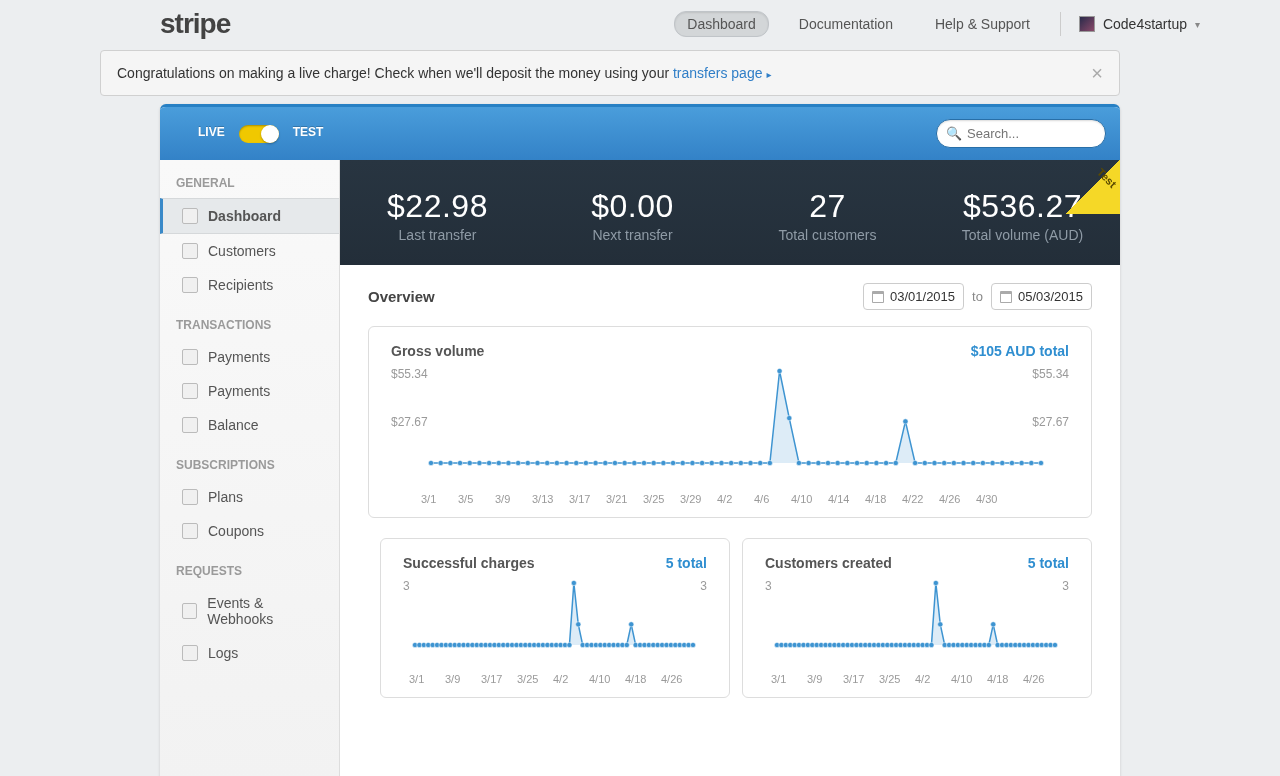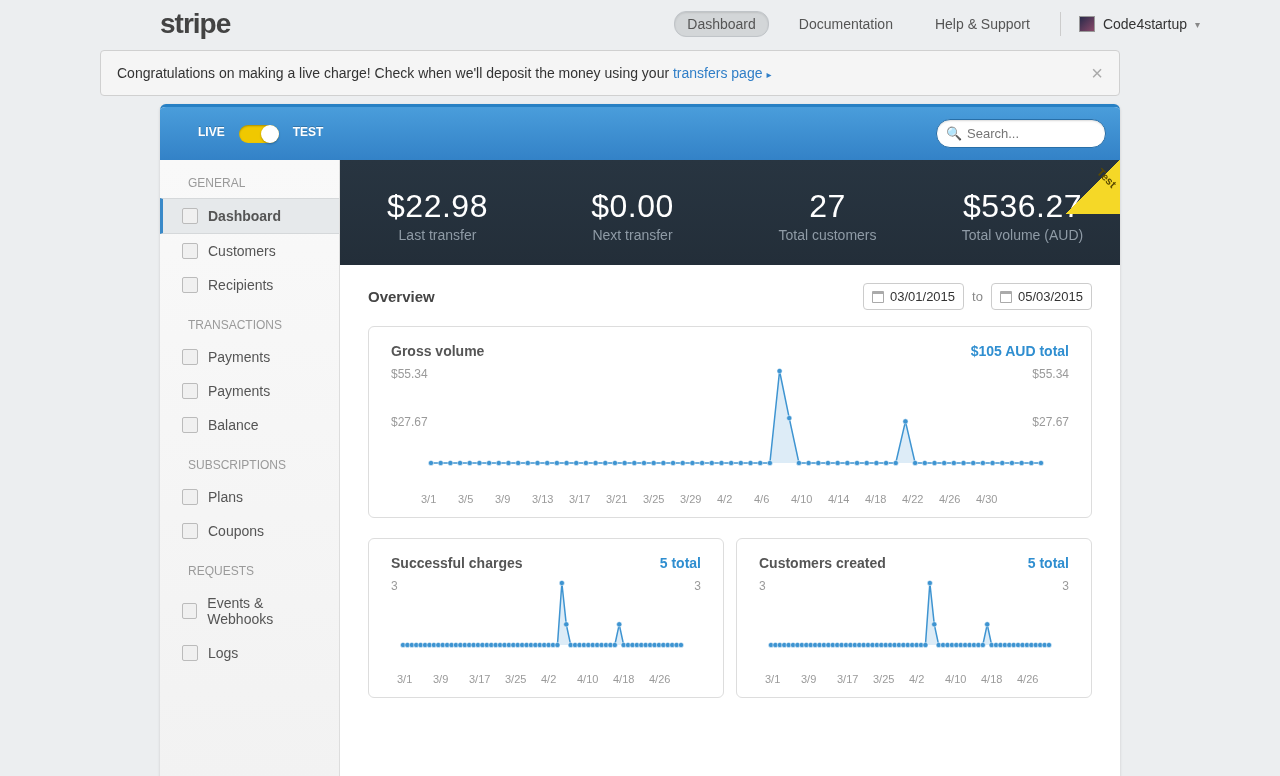--- a/index.html
+++ b/index.html
@@ -24,21 +24,21 @@
 .mode { display: flex; gap: 14px; padding-left: 24px; }
 .mode span { color: #fff; font-size: 12px; font-weight: 600; text-shadow: 0 -1px 0 rgba(0,0,0,0.2); }
 .toggle { width: 40px; height: 18px; background: #f0c800; border-radius: 9px; position: relative; box-shadow: inset 0 1px 2px rgba(0,0,0,0.3); cursor: pointer; }
 .toggle::after { content: ""; position: absolute; width: 18px; height: 18px; background: #fff; border-radius: 50%; right: 0; top: 0; box-shadow: 0 1px 2px rgba(0,0,0,0.3); }
 .searchwrap { position: relative; }
 .search { width: 170px; padding: 6px 10px 6px 30px; border-radius: 14px; border: 1px solid #286fa8; background: #fff; font-size: 13px; box-shadow: inset 0 1px 2px rgba(0,0,0,0.15); }
 .search-icon { position: absolute; left: 10px; top: 7px; font-size: 13px; color: #b0b0b0; }
 
 .body-flex { display: flex; }
 .sidebar { width: 180px; background: linear-gradient(#f9f9f9, #f2f2f2); border-right: 1px solid #ddd; padding-bottom: 40px; min-height: 620px; }
-.section-label { color: #9a9a9a; font-weight: 400; font-size: 12px; padding: 16px 0 8px 28px; }
+.section-label { color: #9a9a9a; font-weight: 700; font-size: 12px; padding: 16px 0 8px 16px; }
 .nav-item { display: flex; align-items: center; gap: 10px; padding: 9px 12px 9px 22px; color: #555; cursor: pointer; }
 .nav-item.active { background: #e6e9eb; border-top: 1px solid #d5d8da; border-bottom: 1px solid #d5d8da; border-left: 3px solid #3989c8; padding-left: 19px; font-weight: 600; }
 .nav-icon { width: 16px; height: 16px; border: 1px solid #bbb; border-radius: 2px; background: #f0f0f0; display: inline-block; }
 
 .main { flex: 1; position: relative; }
 .stats { background: linear-gradient(#283541, #232e39); display: flex; padding: 28px 0 22px 0; position: relative; color: #fff; }
 .stat { flex: 1; text-align: center; }
 .stat-val { font-size: 32px; font-weight: 300; letter-spacing: 0.5px; }
 .stat-lab { color: #8f9ba6; font-size: 14px; margin-top: 2px; }
 .corner-badge { position: absolute; top: 0; right: 0; width: 54px; height: 54px; background: linear-gradient(135deg, transparent 50%, #f5d827 50%); }
@@ -55,21 +55,21 @@
 .card { border: 1px solid #ddd; border-radius: 6px; padding: 16px 22px 12px 22px; margin-bottom: 20px; background: #fff; }
 .card-head { display: flex; justify-content: space-between; align-items: center; margin-bottom: 8px; }
 .card-title { font-weight: 700; color: #555; }
 .card-total { color: #2f8ed0; font-weight: 700; }
 .chart { position: relative; }
 .ylabel-l, .ylabel-r { position: absolute; font-size: 12px; color: #9a9a9a; }
 .ylabel-l { left: 0; } .ylabel-r { right: 0; text-align: right; }
 .xaxis { display: flex; gap: 0; font-size: 11px; color: #9a9a9a; margin-top: 6px; padding-left: 30px; }
 .xaxis span { display: inline-block; }
 svg { display: block; }
-.grid-two { display: flex; gap: 12px; }
+.grid-two { display: flex; gap: 12px; margin-left: 12px; }
 .grid-two .card { flex: 1; }
 </style>
 </head>
 <body>
 
 <div class="container">
 
   <div class="topbar">
     <div class="logo">stripe</div>
     <div class="topnav">

